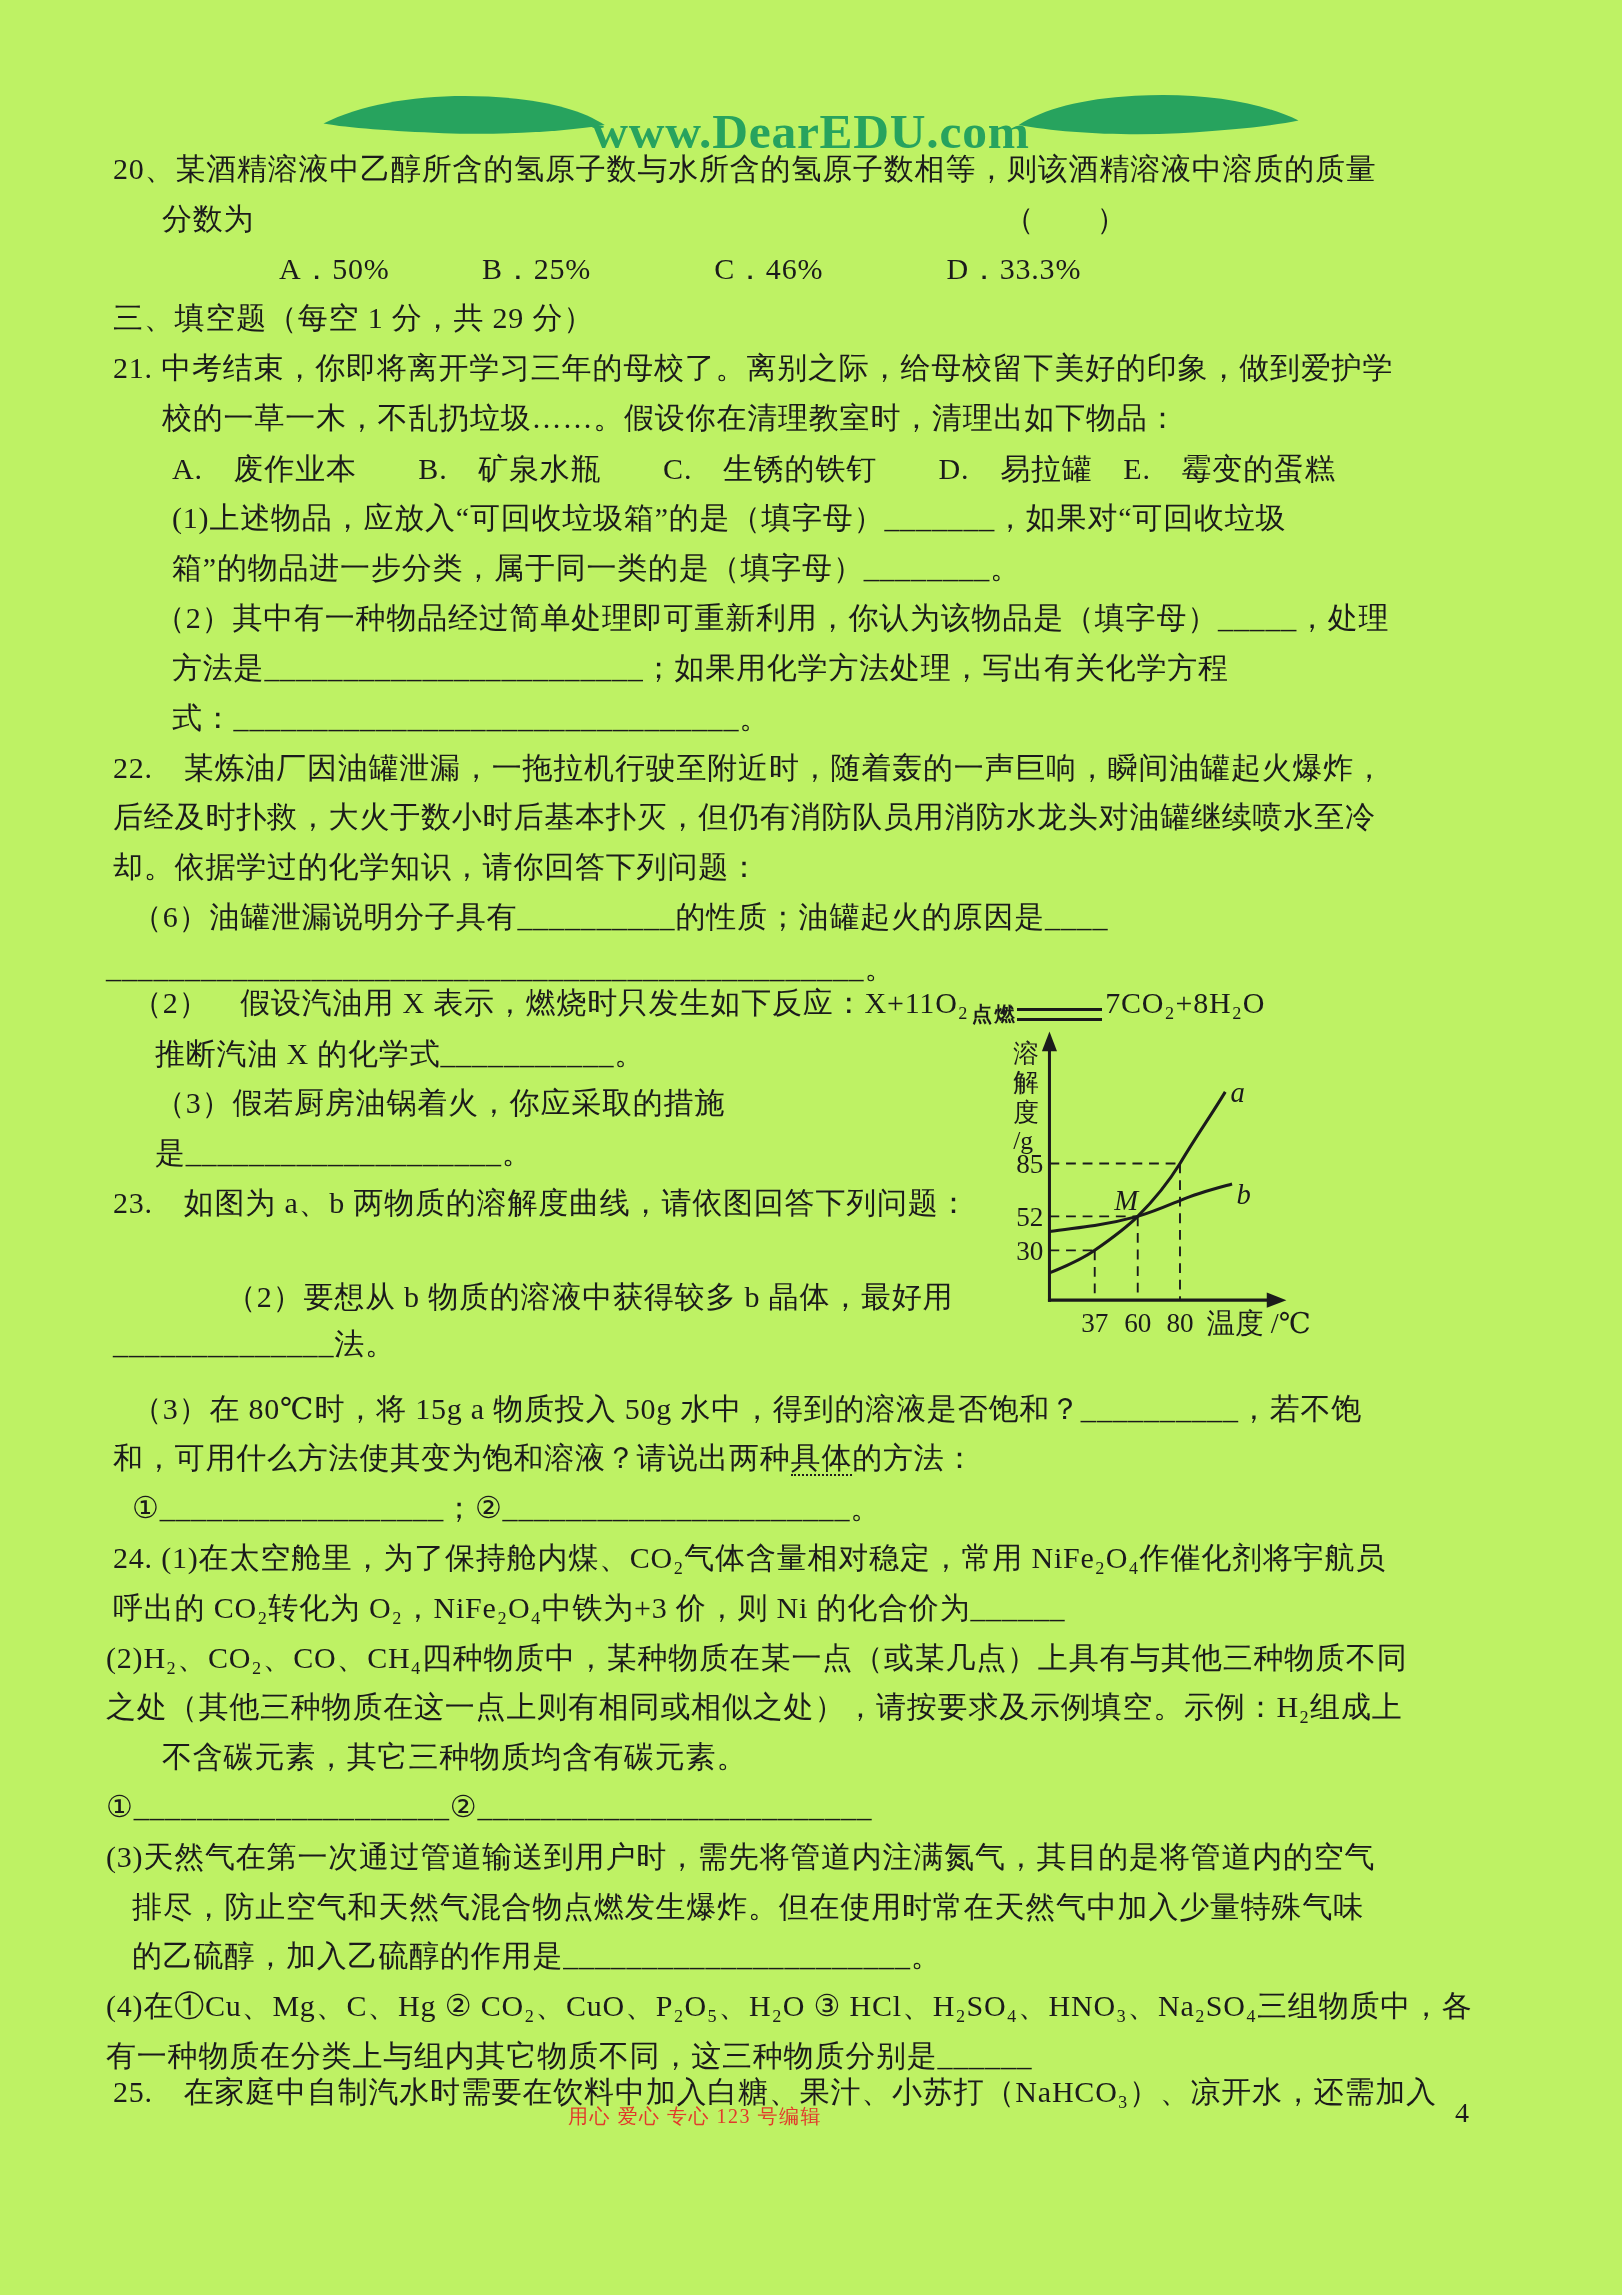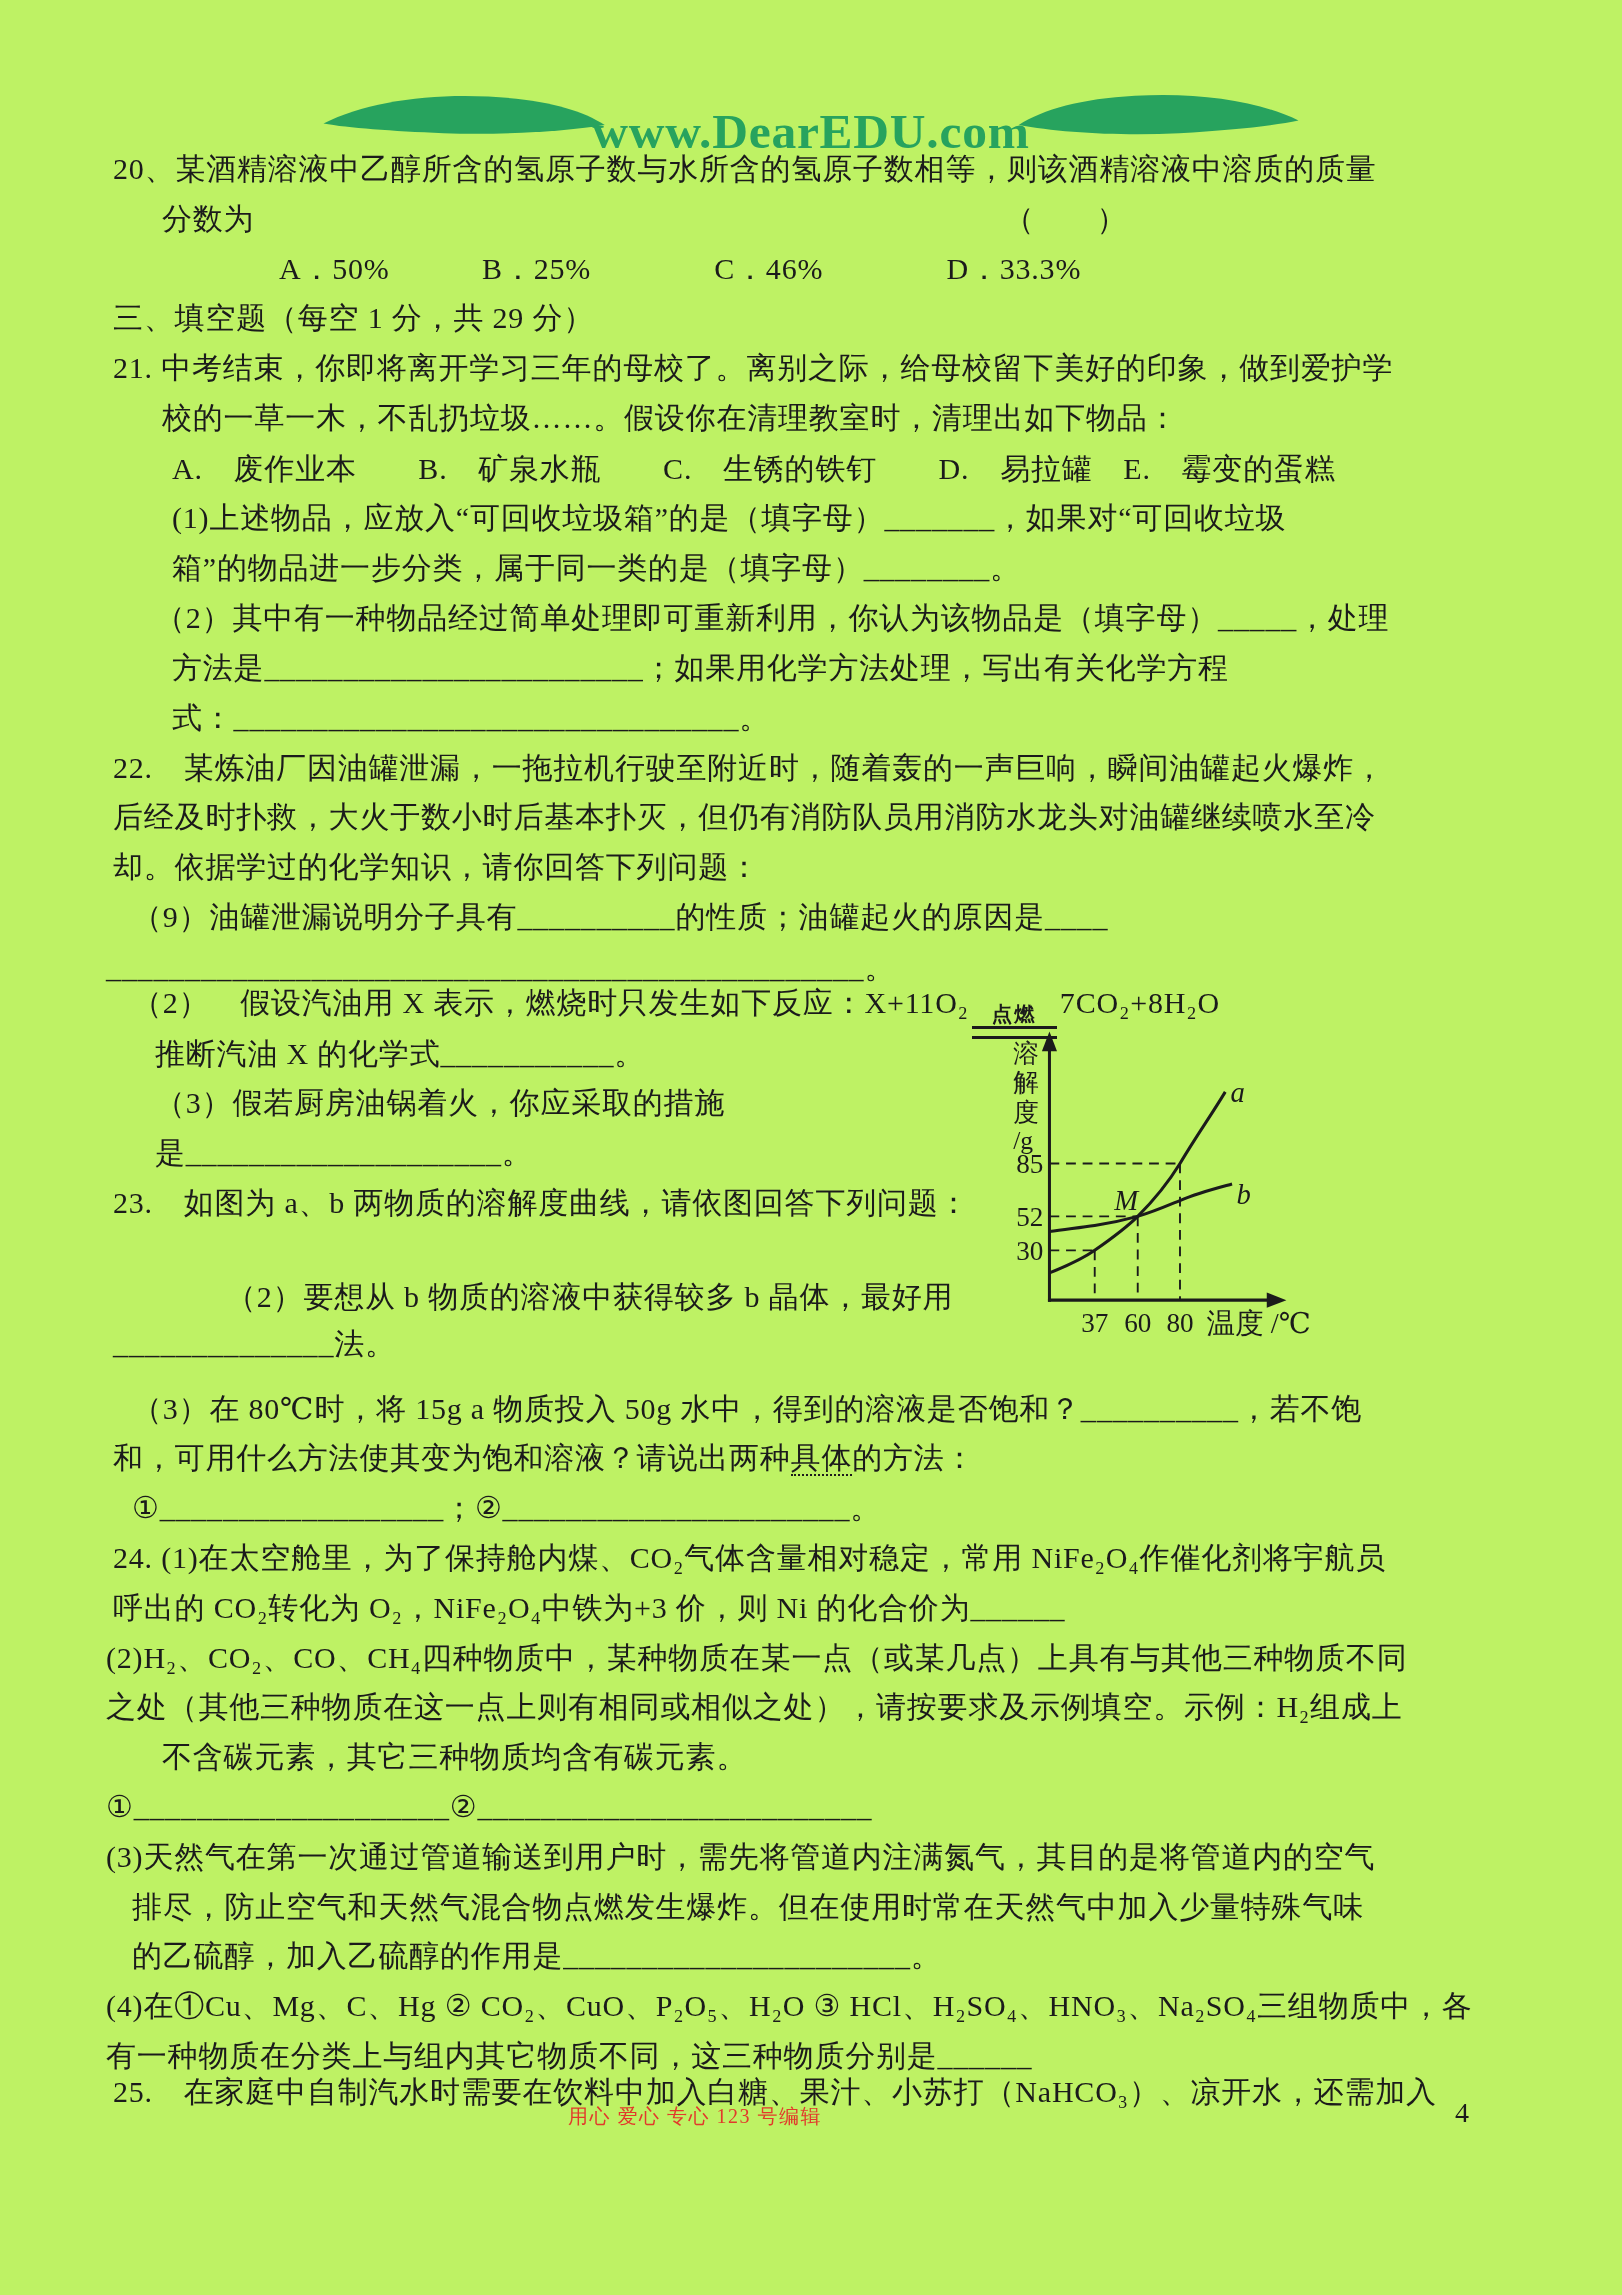--- a/index.html
+++ b/index.html
@@ -1,20 +1,20 @@
 <!DOCTYPE html>
 <html style="font-size:12px"><head>
 <meta charset="utf-8">
 <style>
   html,body{margin:0;padding:0;background:#e8e8e8;}
   .page{position:relative;width:1623px;height:2295px;background:#bef264;overflow:hidden;
         font-family:"Liberation Serif","DejaVu Serif",serif;color:#1b1b1b;}
   .line{position:absolute;white-space:nowrap;font-size:30px;line-height:36px;letter-spacing:0.8px;}
   .bracket{position:absolute;left:842px;top:0;}
-  .eq-stack{display:inline-flex;flex-direction:column;align-items:center;vertical-align:-7.5px;line-height:1;margin:0 3px;}
+  .eq-stack{display:inline-flex;align-items:center;vertical-align:-7.5px;line-height:1;margin:0 3px;}
   .eq-cond{font-size:20.4px;font-weight:bold;letter-spacing:2.3px;}
   .eq-dline{width:85px;height:6.8px;border-top:3px solid #1b1b1b;border-bottom:3px solid #1b1b1b;margin-top:2.3px;}
   .dotted{border-bottom:2.3px dotted #1b1b1b;}
   .logo-svg{position:absolute;left:309px;top:89px;}
   .graph-svg{position:absolute;left:1004px;top:1030px;}
   .footer{position:absolute;left:568px;top:2103px;font-size:20px;letter-spacing:1.5px;color:#e2392b;
           font-family:"Liberation Serif","DejaVu Serif",serif;white-space:nowrap;}
   .page-num{position:absolute;left:1455px;top:2097px;font-size:28px;color:#1b1b1b;}
 </style>
 </head>
@@ -41,21 +41,21 @@
   <div class="line" style="top:400px;left:162px">校的一草一木，不乱扔垃圾……。假设你在清理教室时，清理出如下物品：</div>
   <div class="line" style="top:451px;left:172px">A.　废作业本　　B.　矿泉水瓶　　C.　生锈的铁钉　　D.　易拉罐　E.　霉变的蛋糕</div>
   <div class="line" style="top:500px;left:172px">(1)上述物品，应放入“可回收垃圾箱”的是（填字母）_______，如果对“可回收垃圾</div>
   <div class="line" style="top:550px;left:172px">箱”的物品进一步分类，属于同一类的是（填字母）________。</div>
   <div class="line" style="top:600px;left:155px">（2）其中有一种物品经过简单处理即可重新利用，你认为该物品是（填字母）_____，处理</div>
   <div class="line" style="top:650px;left:172px">方法是________________________；如果用化学方法处理，写出有关化学方程</div>
   <div class="line" style="top:700px;left:172px">式：________________________________。</div>
   <div class="line" style="top:750px;left:113px">22.　某炼油厂因油罐泄漏，一拖拉机行驶至附近时，随着轰的一声巨响，瞬间油罐起火爆炸，</div>
   <div class="line" style="top:799px;left:113px">后经及时扑救，大火于数小时后基本扑灭，但仍有消防队员用消防水龙头对油罐继续喷水至冷</div>
   <div class="line" style="top:849px;left:113px">却。依据学过的化学知识，请你回答下列问题：</div>
-  <div class="line" style="top:899px;left:132px">（9）油罐泄漏说明分子具有__________的性质；油罐起火的原因是____</div>
+  <div class="line" style="top:899px;left:132px">（6）油罐泄漏说明分子具有__________的性质；油罐起火的原因是____</div>
   <div class="line" style="top:950px;left:106px">________________________________________________。</div>
 
   <div class="line" style="top:985px;left:132px">
     <span>（2）　假设汽油用 X 表示，燃烧时只发生如下反应：X+11O₂</span><span class="eq-stack">
         <span class="eq-cond">点燃</span>
         <span class="eq-dline"></span>
       </span><span>7CO₂+8H₂O</span>
   </div>
 
   <div class="line" style="top:1036px;left:155px">推断汽油 X 的化学式___________。</div>

